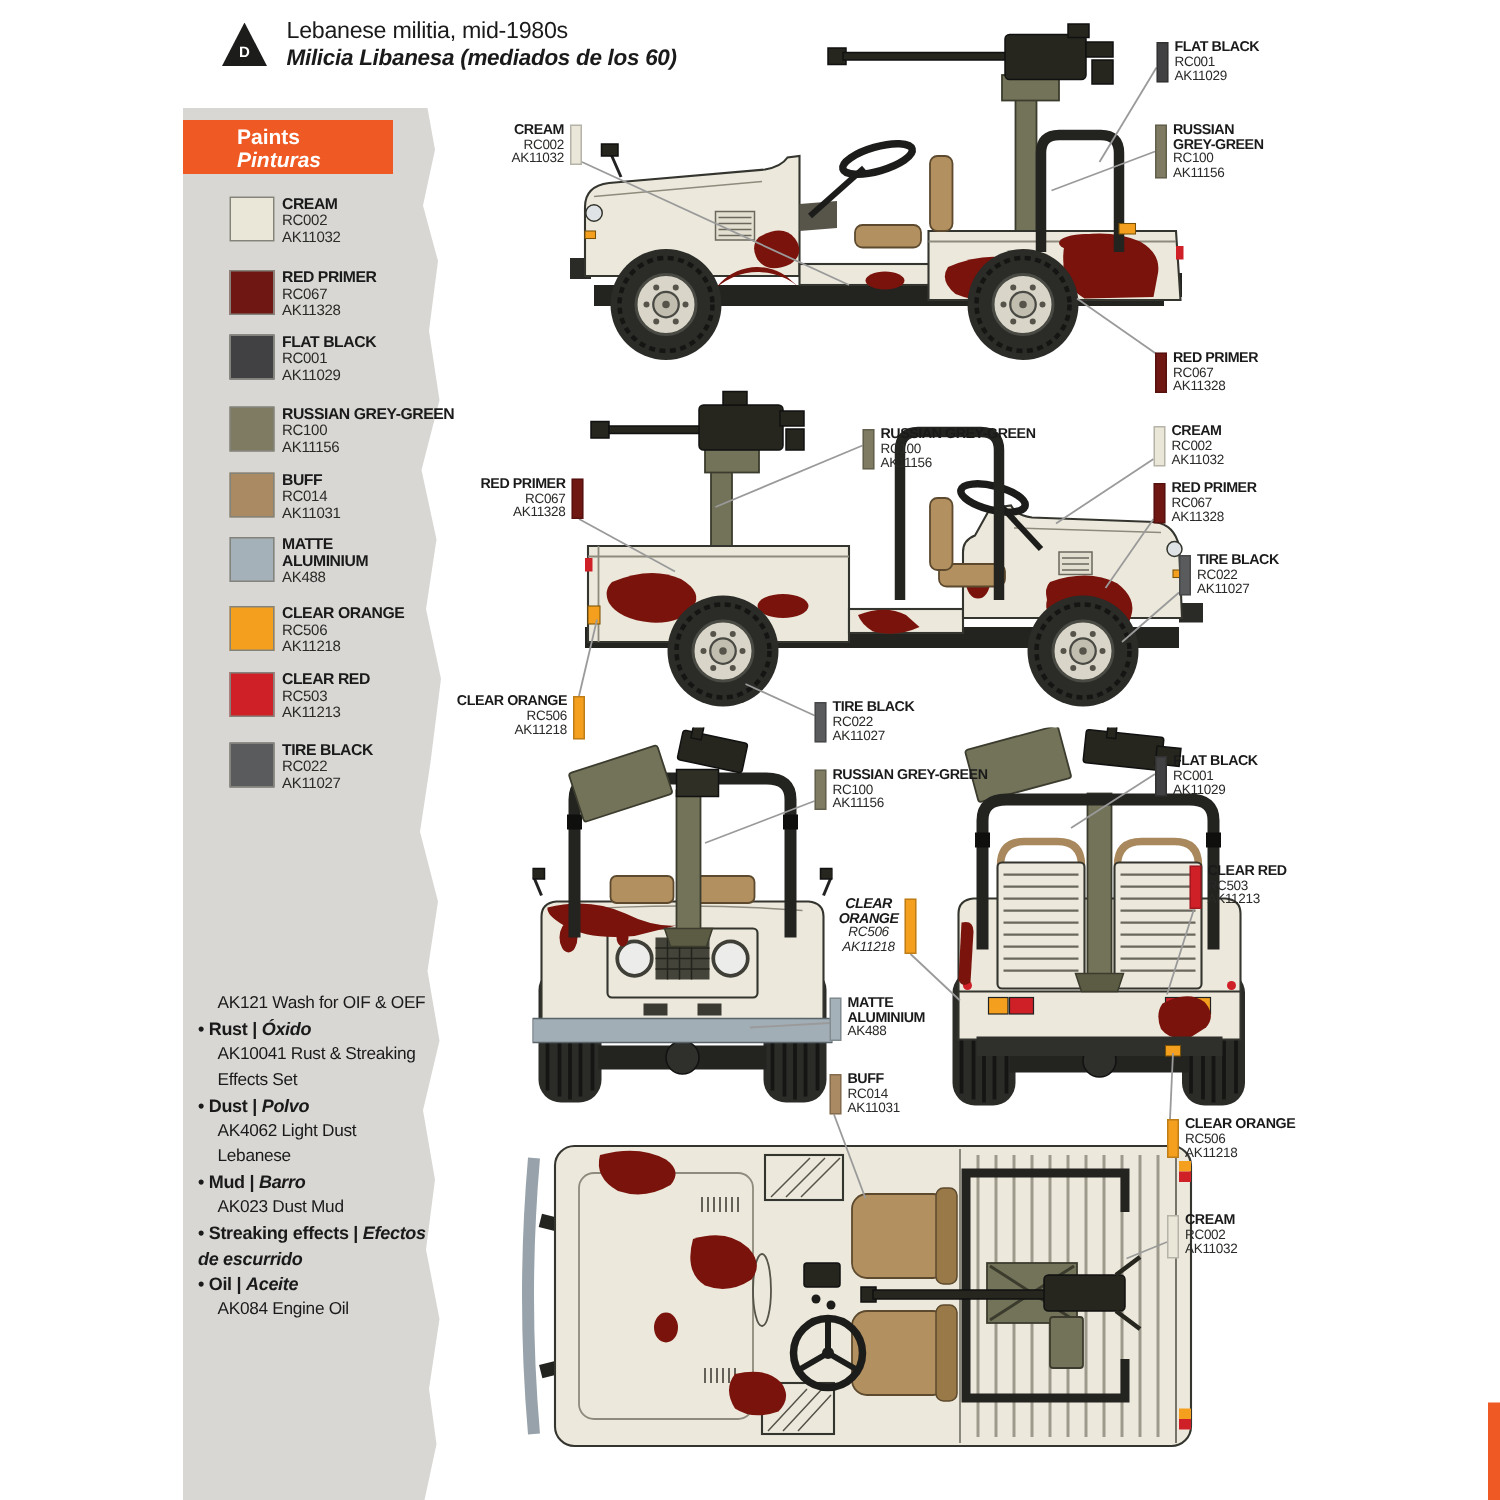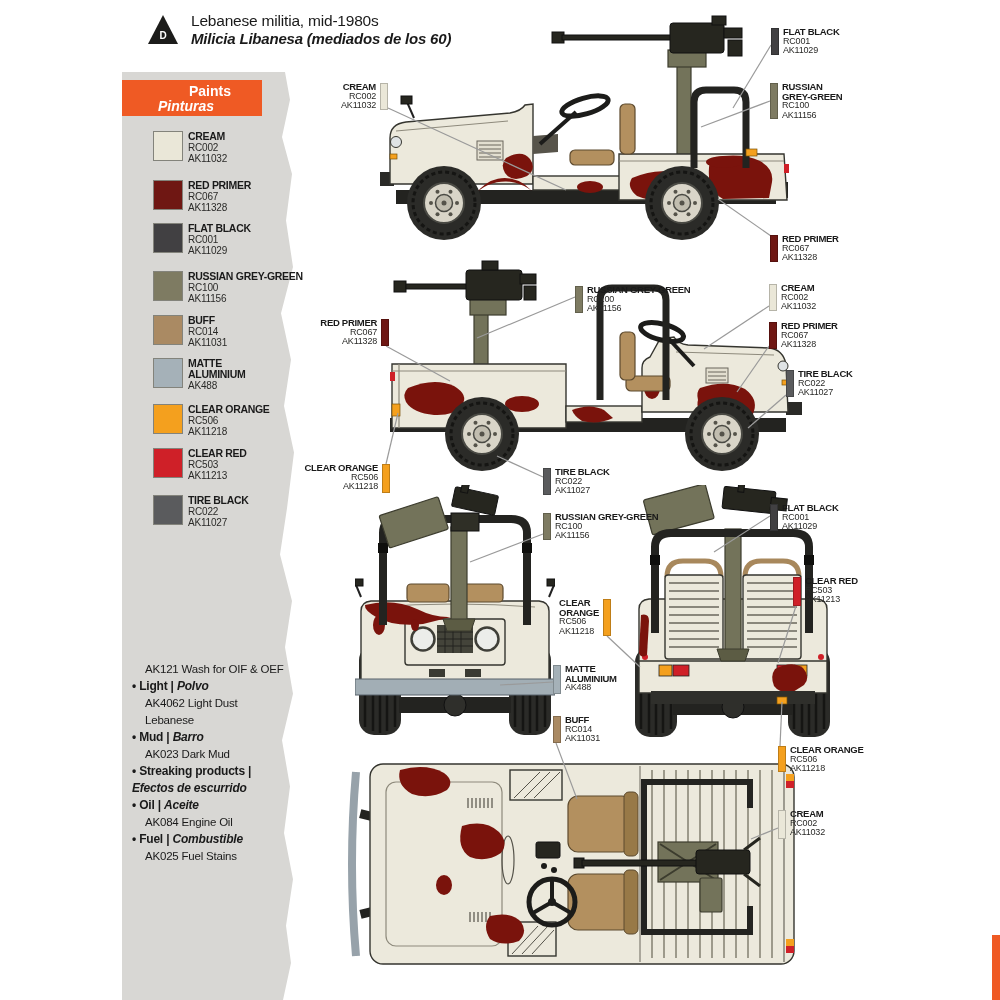--- a/index.html
+++ b/index.html
@@ -9,21 +9,21 @@
   #marker{position:absolute;left:148px;top:15px;width:30px;height:29px;background:#1c1c1a;
           clip-path:polygon(50% 0,100% 100%,0 100%);display:flex;align-items:flex-end;justify-content:center;}
   #marker span{color:#fff;font-size:10px;font-weight:bold;padding-bottom:3px;}
   #title-en{position:absolute;left:191px;top:12px;font-size:15.5px;font-weight:normal;letter-spacing:-0.2px;}
   #title-es{position:absolute;left:191px;top:30px;font-size:15px;font-weight:bold;font-style:italic;letter-spacing:-0.2px;}
   
   #panel{position:absolute;left:122px;top:72px;width:175px;height:928px;background:#d8d7d4;
          clip-path:polygon(0 0,163px 0,168px 3%,160px 7%,170px 11%,164px 16%,171px 21%,159px 26%,169px 31%,162px 36%,172px 41%,165px 47%,158px 52%,170px 57%,163px 62%,171px 67%,160px 72%,168px 77%,162px 82%,171px 87%,164px 92%,169px 96%,161px 100%,0 100%);}
   .orange-box{position:absolute;left:122px;width:140px;background:#ef5a24;color:#fff;}
   #paints-header{top:80px;height:36px;padding:4px 0 0 36px;box-sizing:border-box;}
-  #paints-header .t1{font-size:14px;font-weight:bold;line-height:15px;text-align:center;}
+  #paints-header .t1{font-size:14px;font-weight:bold;line-height:15px;}
   #paints-header .t2{font-size:14px;font-weight:bold;font-style:italic;line-height:15px;}
   #finish-header{top:547px;height:104px;padding:8px 0 0 34px;box-sizing:border-box;}
   #finish-header .t1{font-size:13.5px;font-weight:bold;line-height:15.5px;width:104px;}
   #finish-header .t2{font-size:13.5px;font-weight:bold;font-style:italic;line-height:15.5px;width:112px;margin-top:5px;}
   .paint-item{position:absolute;left:153px;display:flex;}
   .paint-swatch{width:30px;height:30px;border:1px solid #83837b;box-sizing:border-box;flex:none;}
   .paint-text{margin-left:5px;padding-top:0;}
   .paint-name{font-size:10.5px;font-weight:bold;line-height:11px;letter-spacing:-0.3px;white-space:nowrap;}
   .paint-code{font-size:10px;line-height:11px;color:#2a2a28;letter-spacing:-0.2px;}
   #finish-list{position:absolute;left:132px;top:661px;width:152px;}
@@ -136,37 +136,37 @@
           <div class="paint-code">RC022</div>
           <div class="paint-code">AK11027</div>
         </div>
       </div>
     </div>
   <div id="finish-list">
       <div>
         <div class="fin-product">AK121 Wash for OIF &amp; OEF</div>
       </div>
       <div>
-        <div class="fin-label">• <span>Light |</span> <span class="es">Polvo</span></div>
+        <div class="fin-label">• <span>Rust |</span> <span class="es">Óxido</span></div>
+        <div class="fin-product">AK10041 Rust &amp; Streaking Effects Set</div>
+      </div>
+      <div>
+        <div class="fin-label">• <span>Dust |</span> <span class="es">Polvo</span></div>
         <div class="fin-product">AK4062 Light Dust Lebanese</div>
       </div>
       <div>
         <div class="fin-label">• <span>Mud |</span> <span class="es">Barro</span></div>
-        <div class="fin-product">AK023 Dark Mud</div>
+        <div class="fin-product">AK023 Dust Mud</div>
       </div>
       <div>
-        <div class="fin-label">• <span>Streaking products |</span> <span class="es">Efectos de escurrido</span></div>
+        <div class="fin-label">• <span>Streaking effects |</span> <span class="es">Efectos de escurrido</span></div>
       </div>
       <div>
         <div class="fin-label">• <span>Oil |</span> <span class="es">Aceite</span></div>
         <div class="fin-product">AK084 Engine Oil</div>
-      </div>
-      <div>
-        <div class="fin-label">• <span>Fuel |</span> <span class="es">Combustible</span></div>
-        <div class="fin-product">AK025 Fuel Stains</div>
       </div>
     </div>
 
   <svg class="vehicle" style="left:380px;top:10px" width="415" height="230" viewBox="0 0 415 230">
     <defs>
       <g id="wheelS">
         <circle r="37" fill="#2b2b28"></circle>
         <circle r="31" fill="none" stroke="#151513" stroke-width="3" stroke-dasharray="4 3"></circle>
         <circle r="20" fill="#d9d5c8" stroke="#4a4a44" stroke-width="2"></circle>
         <circle r="8.5" fill="#c1bdaf" stroke="#4a4a44" stroke-width="1.5"></circle>
@@ -532,21 +532,21 @@
         <div class="co-code">RC001</div>
         <div class="co-code">AK11029</div>
       </div>
       <div class="chip" style="left: 793px; top: 577px; height: 29px; background: rgb(207, 32, 40);"></div>
       <div class="co-text" style="top: 576px; left: 805px;">
         <div class="co-name">CLEAR RED</div>
         <div class="co-code">RC503</div>
         <div class="co-code">AK11213</div>
       </div>
       <div class="chip" style="left: 603px; top: 599px; height: 37px; background: rgb(244, 160, 30);"></div>
-      <div class="co-text" style="top: 598px; right: 401px; text-align: left;">
+      <div class="co-text" style="top: 598px; right: 401px; text-align: center; font-style: italic;">
         <div class="co-name">CLEAR</div>
         <div class="co-name">ORANGE</div>
         <div class="co-code">RC506</div>
         <div class="co-code">AK11218</div>
       </div>
       <div class="chip" style="left: 553px; top: 665px; height: 29px; background: rgb(165, 177, 184);"></div>
       <div class="co-text" style="top: 664px; left: 565px;">
         <div class="co-name">MATTE</div>
         <div class="co-name">ALUMINIUM</div>
         <div class="co-code">AK488</div>

